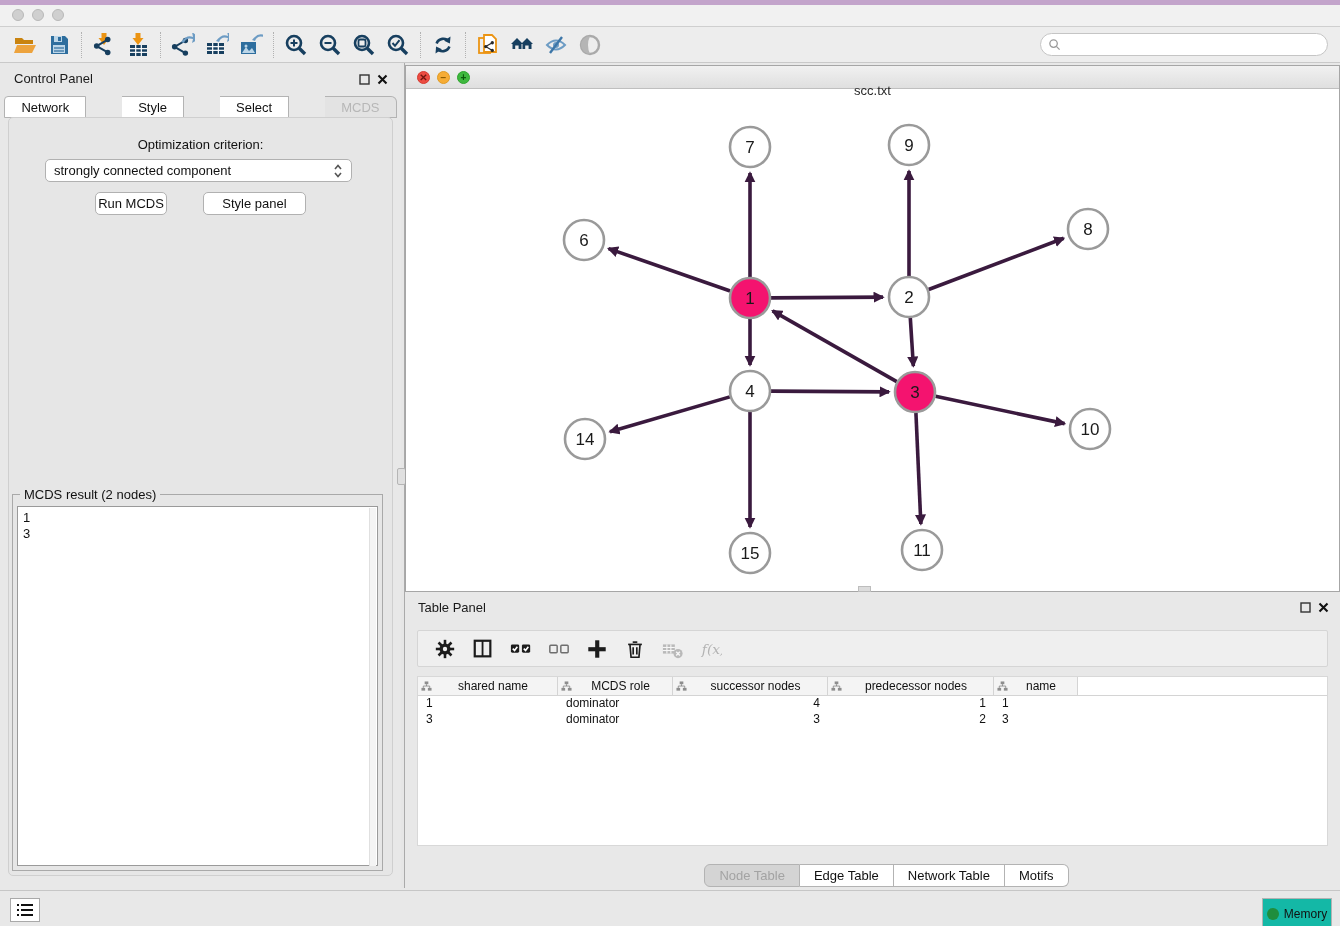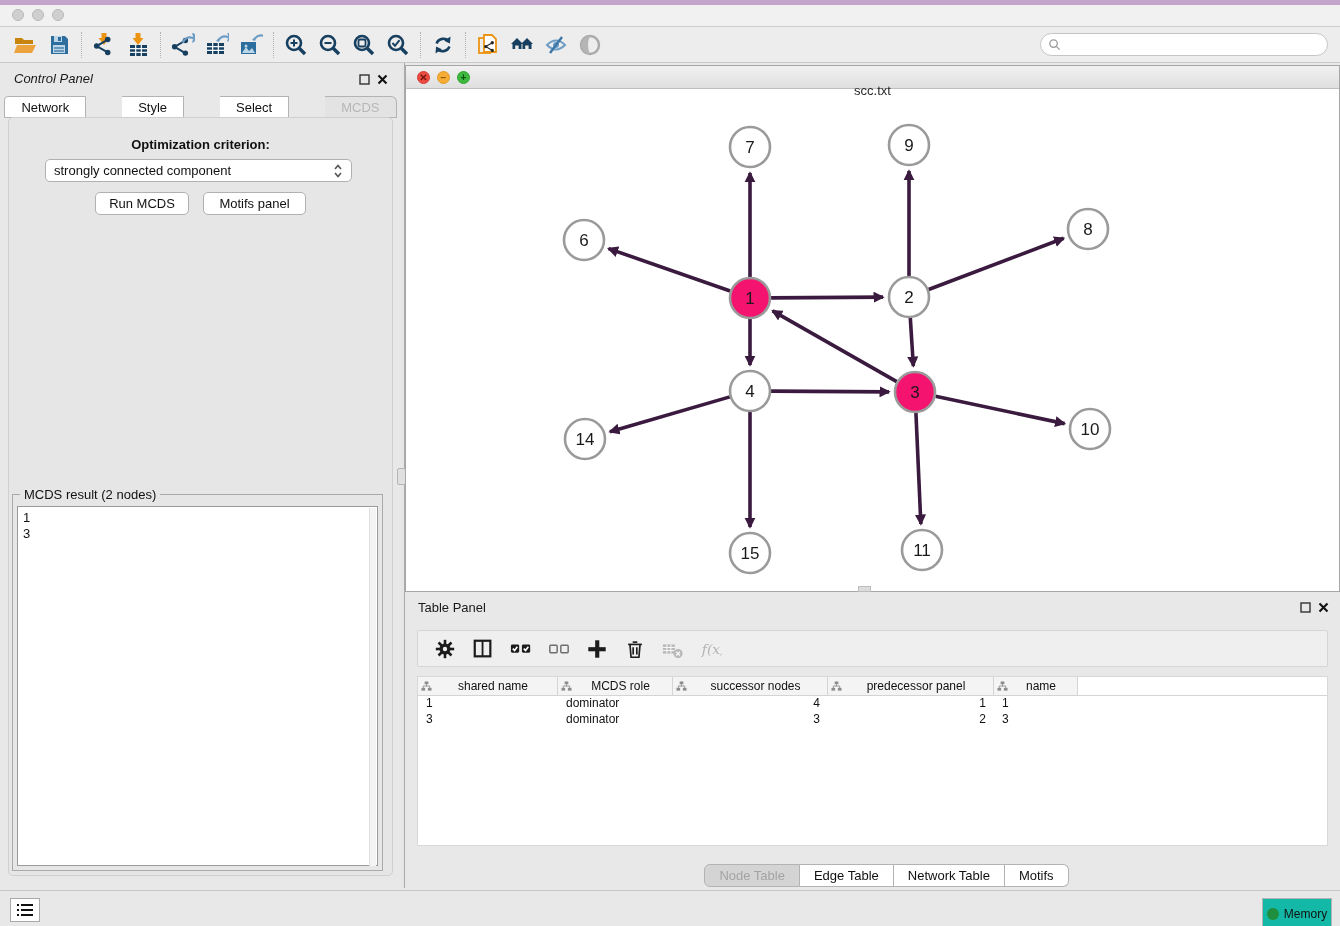--- a/index.html
+++ b/index.html
@@ -15,32 +15,32 @@
 
   
   #toolbar { left:0; top:27px; width:1340px; height:36px; background:#ededed; border-bottom:1px solid #c9c9c9; display:flex; align-items:center; padding-left:8px; }
   .tbtn { width:34px; height:30px; display:flex; align-items:center; justify-content:center; cursor:default; }
   .tbtn svg { width:24px; height:24px; }
   .tsep { width:1px; height:26px; border-left:1px dotted #b2b2b2; margin:0 5px; }
   #search-wrap { right:12px; top:33px; width:288px; height:23px; background:#fff; border:1px solid #c5c5c5; border-radius:12px; display:flex; align-items:center; padding-left:7px; }
   #search-input { border:none; outline:none; background:transparent; font-size:12px; flex:1; height:100%; }
 
   
-  #control-panel-title { left:14px; top:71px; font-size:13px; color:#1a1a1a;font-style:italic; }
+  #control-panel-title { left:14px; top:71px; font-size:13px; color:#1a1a1a; }
   .panel-ctrl { width:11px; height:11px; top:74px; }
   #cp-tabs { left:0; top:96px; width:401px; display:flex; justify-content:center;gap:36px; }
   .cp-tab { height:22px; padding:0 16px; font-size:13px; background:#fff; border:1px solid #b3b3b3; border-left:none; display:flex; align-items:center; color:#111; cursor:default; }
   .cp-tab:first-child { border-left:1px solid #b3b3b3; border-radius:4px 0 0 0; }
   .cp-tab.active { background:#e3e3e3; color:#b7b7b7; border-radius:0 6px 0 0; }
   #cp-body { left:8px; top:117px; width:385px; height:759px; background:#e6e6e6; border:1px solid #cfcfcf; border-radius:5px; }
-  #opt-label { left:0; top:137px; width:401px; text-align:center; font-size:13px; color:#111;font-weight:bold; }
+  #opt-label { left:0; top:137px; width:401px; text-align:center; font-size:13px; color:#111; }
   #criterion-select { left:45px; top:159px; width:307px; height:23px; background:#fff; border:1px solid #b1b1b1; border-radius:5px; font-size:13px; display:flex; align-items:center; padding:0 8px; color:#111; }
   #criterion-select .stepper { margin-left:auto; }
   .btn { height:23px; background:#fff; border:1px solid #b1b1b1; border-radius:5px; font-size:13px; color:#111; display:flex; align-items:center; justify-content:center; cursor:default; }
-  #run-mcds { left:95px; top:192px; width:94px;text-align:right; }
+  #run-mcds { left:95px; top:192px; width:72px;text-align:right; }
   #close-panel { left:203px; top:192px; width:103px; }
 
   
   #result-group { left:12px; top:494px; width:371px; height:377px; border:1px solid #a9a9a9; }
   #result-title { left:20px; top:487px; background:#e6e6e6; padding:0 4px; font-size:13px; color:#111; }
   #result-box { left:17px; top:506px; width:361px; height:360px; background:#fff; border:1px solid #9a9a9a; font-size:13px; color:#111; padding:3px 0 0 5px; line-height:16px; }
   #result-scroll { right:1px; top:1px; width:7px; height:358px; background:#f4f4f4; border-left:1px solid #e0e0e0; position:absolute; }
 
   
   #vsplit { left:401px; top:63px; width:4px; height:825px; background:#e6e6e6; border-right:1px solid #aaa; }
@@ -290,21 +290,21 @@
 <div class="abs" id="cp-body"></div>
 <div class="abs" id="opt-label">Optimization criterion:</div>
 <div class="abs" id="criterion-select">
   <span>strongly connected component</span>
   <svg class="stepper" width="10" height="14" viewBox="0 0 10 14">
       <path d="M2 5L5 1.5L8 5" fill="none" stroke="#555" stroke-width="1.6"></path>
       <path d="M2 9L5 12.5L8 9" fill="none" stroke="#555" stroke-width="1.6"></path>
     </svg>
 </div>
 <div class="abs btn" id="run-mcds">Run MCDS</div>
-<div class="abs btn" id="close-panel">Motifs panel</div>
+<div class="abs btn" id="close-panel">Style panel</div>
 
 <div class="abs" id="result-group"></div>
 <div class="abs" id="result-title">MCDS result (2 nodes)</div>
 <div class="abs" id="result-box">
   <div id="result-lines">
       <div>1</div>
       <div>3</div>
     </div>
   <div id="result-scroll"></div>
 </div>
@@ -521,21 +521,21 @@
       </div>
       <div class="th" style="width: 166px;">
         <svg width="11" height="11" viewBox="0 0 12 12">
           <g fill="#8d8d8d">
             <rect x="4" y="0.5" width="4" height="3"></rect>
             <rect x="0.5" y="7.5" width="4" height="3"></rect>
             <rect x="7.5" y="7.5" width="4" height="3"></rect>
             <path d="M6 3.5v2M2.5 7.5v-2h7v2" fill="none" stroke="#8d8d8d" stroke-width="1"></path>
           </g>
         </svg>
-        <span class="lbl">predecessor panel</span>
+        <span class="lbl">predecessor nodes</span>
       </div>
       <div class="th" style="width: 84px;">
         <svg width="11" height="11" viewBox="0 0 12 12">
           <g fill="#8d8d8d">
             <rect x="4" y="0.5" width="4" height="3"></rect>
             <rect x="0.5" y="7.5" width="4" height="3"></rect>
             <rect x="7.5" y="7.5" width="4" height="3"></rect>
             <path d="M6 3.5v2M2.5 7.5v-2h7v2" fill="none" stroke="#8d8d8d" stroke-width="1"></path>
           </g>
         </svg>

